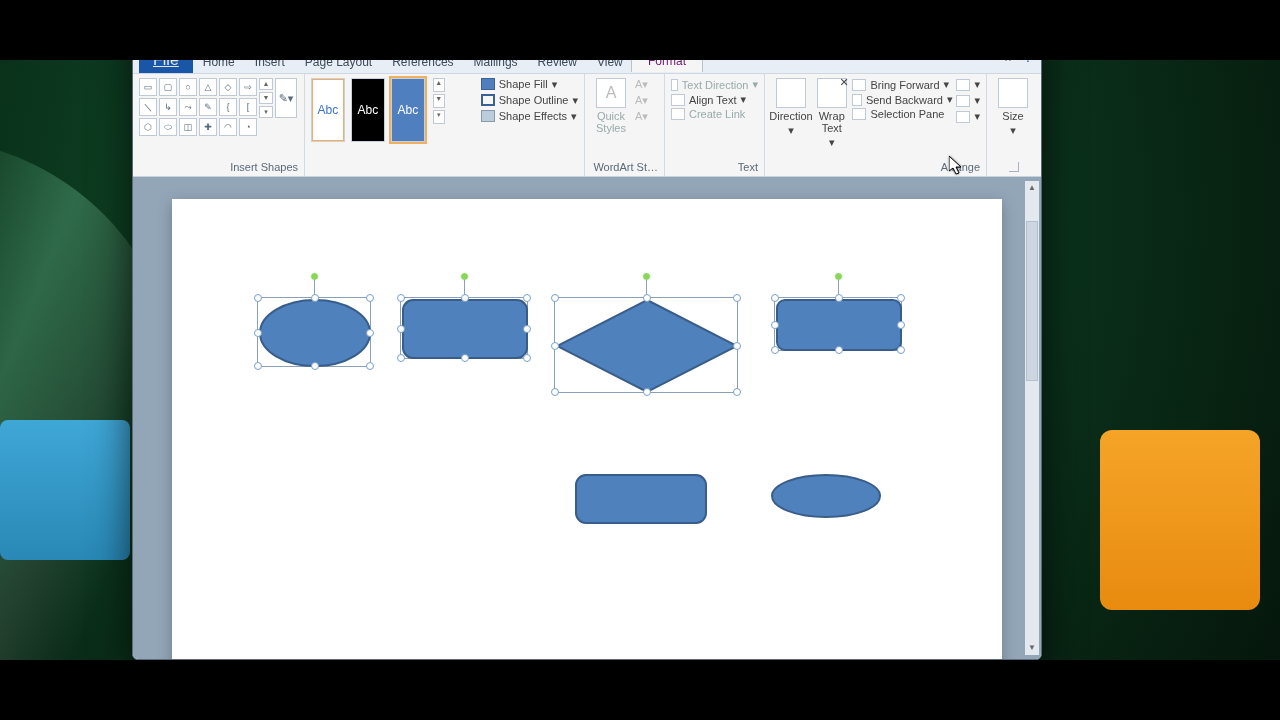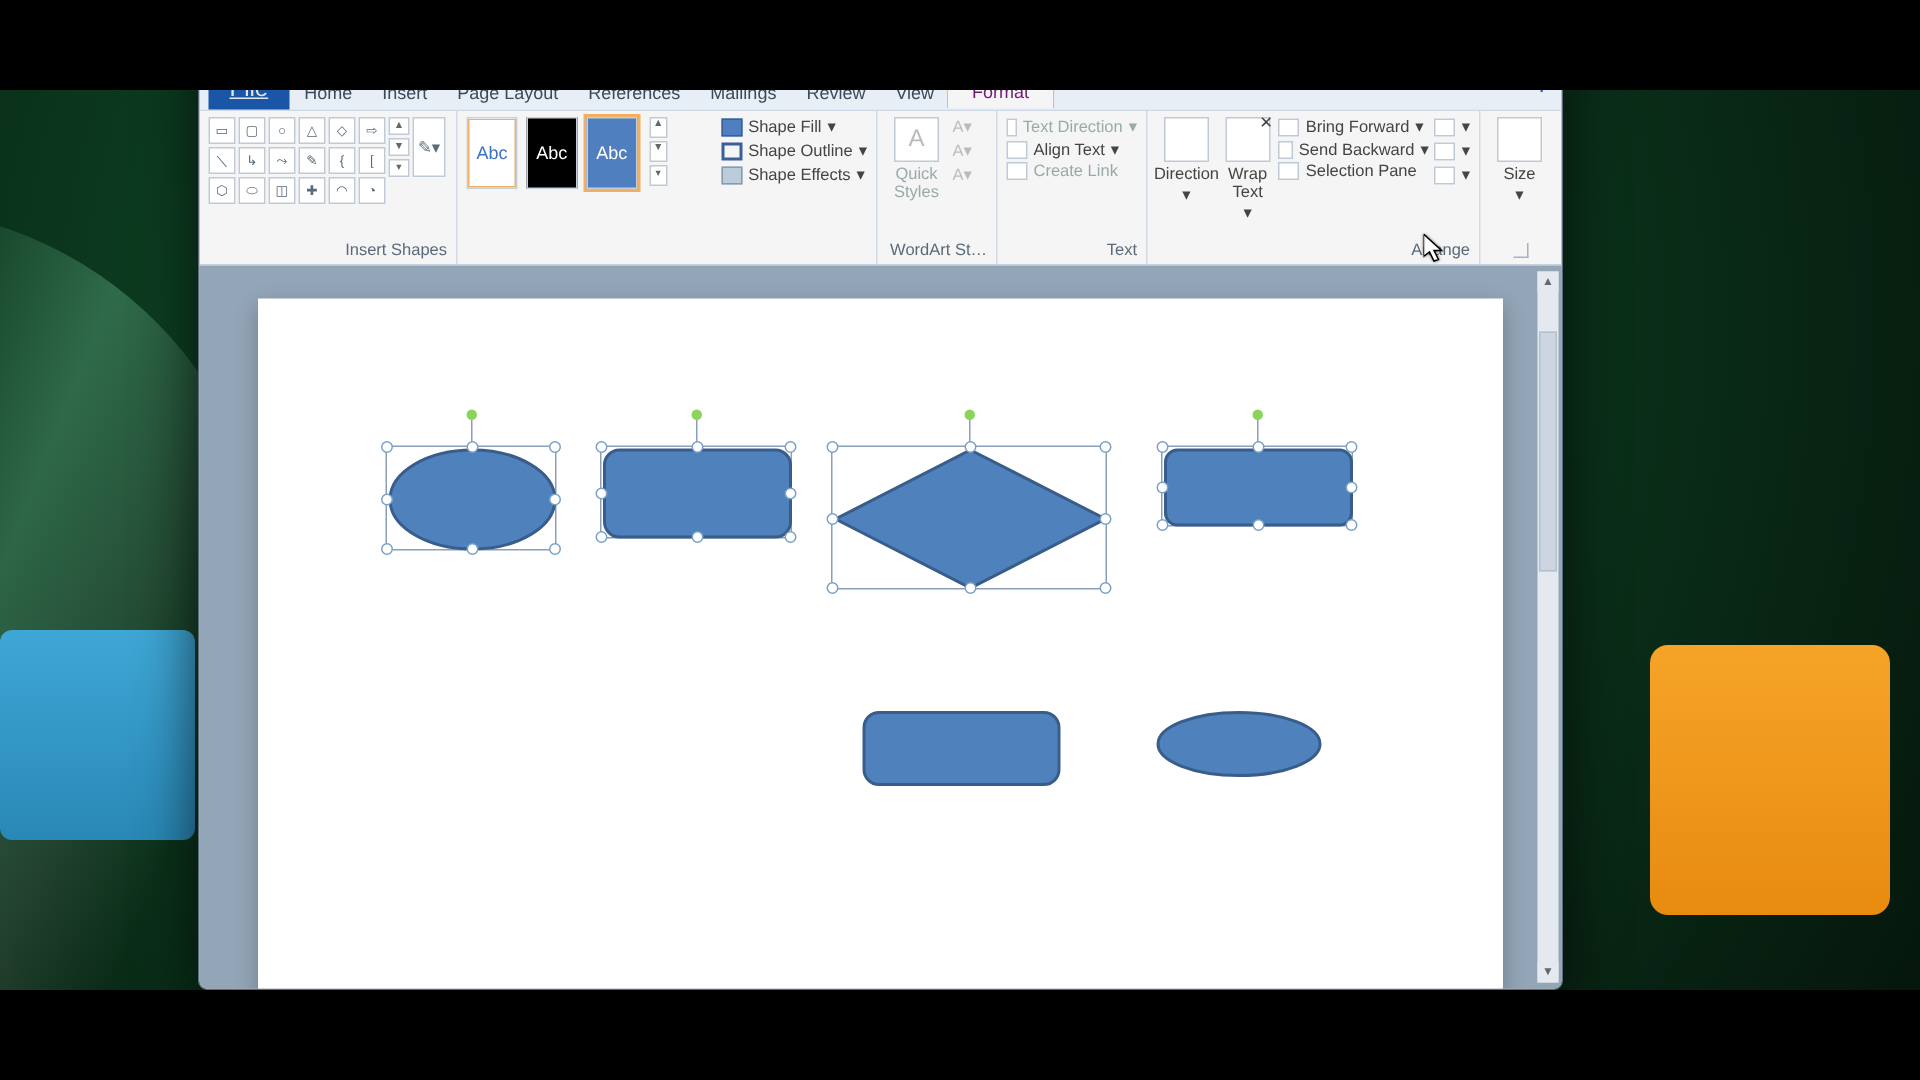--- a/index.html
+++ b/index.html
@@ -60,28 +60,28 @@
   .group { border-right:1px solid #d2dbe5; padding:4px 6px 2px 6px; display:flex; flex-direction:column; justify-content:space-between; }
   .group-label { text-align:right; color:#5a6a7a; font-size:11px; padding:2px 0 1px 0; position:relative; }
   .dlaunch { position:absolute; right:2px; bottom:2px; width:10px; height:10px; border:1px solid #a6b2c0; border-top:none; border-left:none; }
   .grid3 { display:grid; grid-template-columns:repeat(6,18px); grid-auto-rows:18px; gap:2px; }
   .shp { width:18px; height:18px; border:1px solid #c0cad6; background:#fff; display:flex; align-items:center; justify-content:center; color:#5a6a7a; font-size:9px; }
   .more-col { display:flex; flex-direction:column; gap:2px; margin-left:2px; }
   .more-btn { width:14px; height:12px; border:1px solid #c0cad6; background:#fff; font-size:7px; text-align:center; line-height:10px; color:#666; }
   .edit-shape { width:22px; height:40px; border:1px solid #c0cad6; background:#fff; margin-left:2px; color:#5a6a7a; display:flex; align-items:center; justify-content:center; }
 
   .styles-row { display:flex; gap:6px; align-items:flex-start; }
-  .style-box { width:42px; height:48px; border:1px solid #c7d0dc; display:flex; align-items:center; justify-content:center; font-size:12px; }
+  .style-box { width:42px; height:64px; border:1px solid #c7d0dc; display:flex; align-items:center; justify-content:center; font-size:12px; }
   .sb1 { background:#fff; color:#3b73c7; box-shadow:inset 0 0 0 1px #f0b060; }
   .sb2 { background:#000; color:#fff; }
   .sb3 { background:#4f7fbf; color:#fff; box-shadow:0 0 0 2px #f0b060; }
   .style-more { display:flex; flex-direction:column; gap:2px; margin-left:2px; }
   .style-more div { width:12px; height:14px; border:1px solid #c0cad6; background:#fff; font-size:7px; text-align:center; color:#666; }
   .fx-col { display:flex; flex-direction:column; gap:3px; margin-left:6px; }
-  .fx { display:flex; align-items:center; gap:4px; color:#444; font-size:11px; white-space:nowrap;padding-left:24px; }
+  .fx { display:flex; gap:4px; color:#444; font-size:11px; white-space:nowrap;padding-left:24px; }
   .fx .sw { width:14px; height:12px; }
   .fill .sw { background:#4f7fbf; border:1px solid #3a5f99; }
   .outline .sw { border:2px solid #3a5f99; }
   .effects .sw { background:#bcd; border:1px solid #89a; }
 
   .bigbtn { width:40px; display:flex; flex-direction:column; align-items:center; gap:2px; color:#444; font-size:11px; text-align:center; line-height:1.1; }
   .bigbtn.disabled { color:#9aa; }
   .bigicon { width:30px; height:30px; border:1px solid #c0cad6; background:#fff; }
   .vlist { display:flex; flex-direction:column; gap:2px; }
   .vitem { display:flex; align-items:center; gap:4px; font-size:11px; color:#444; white-space:nowrap; }

